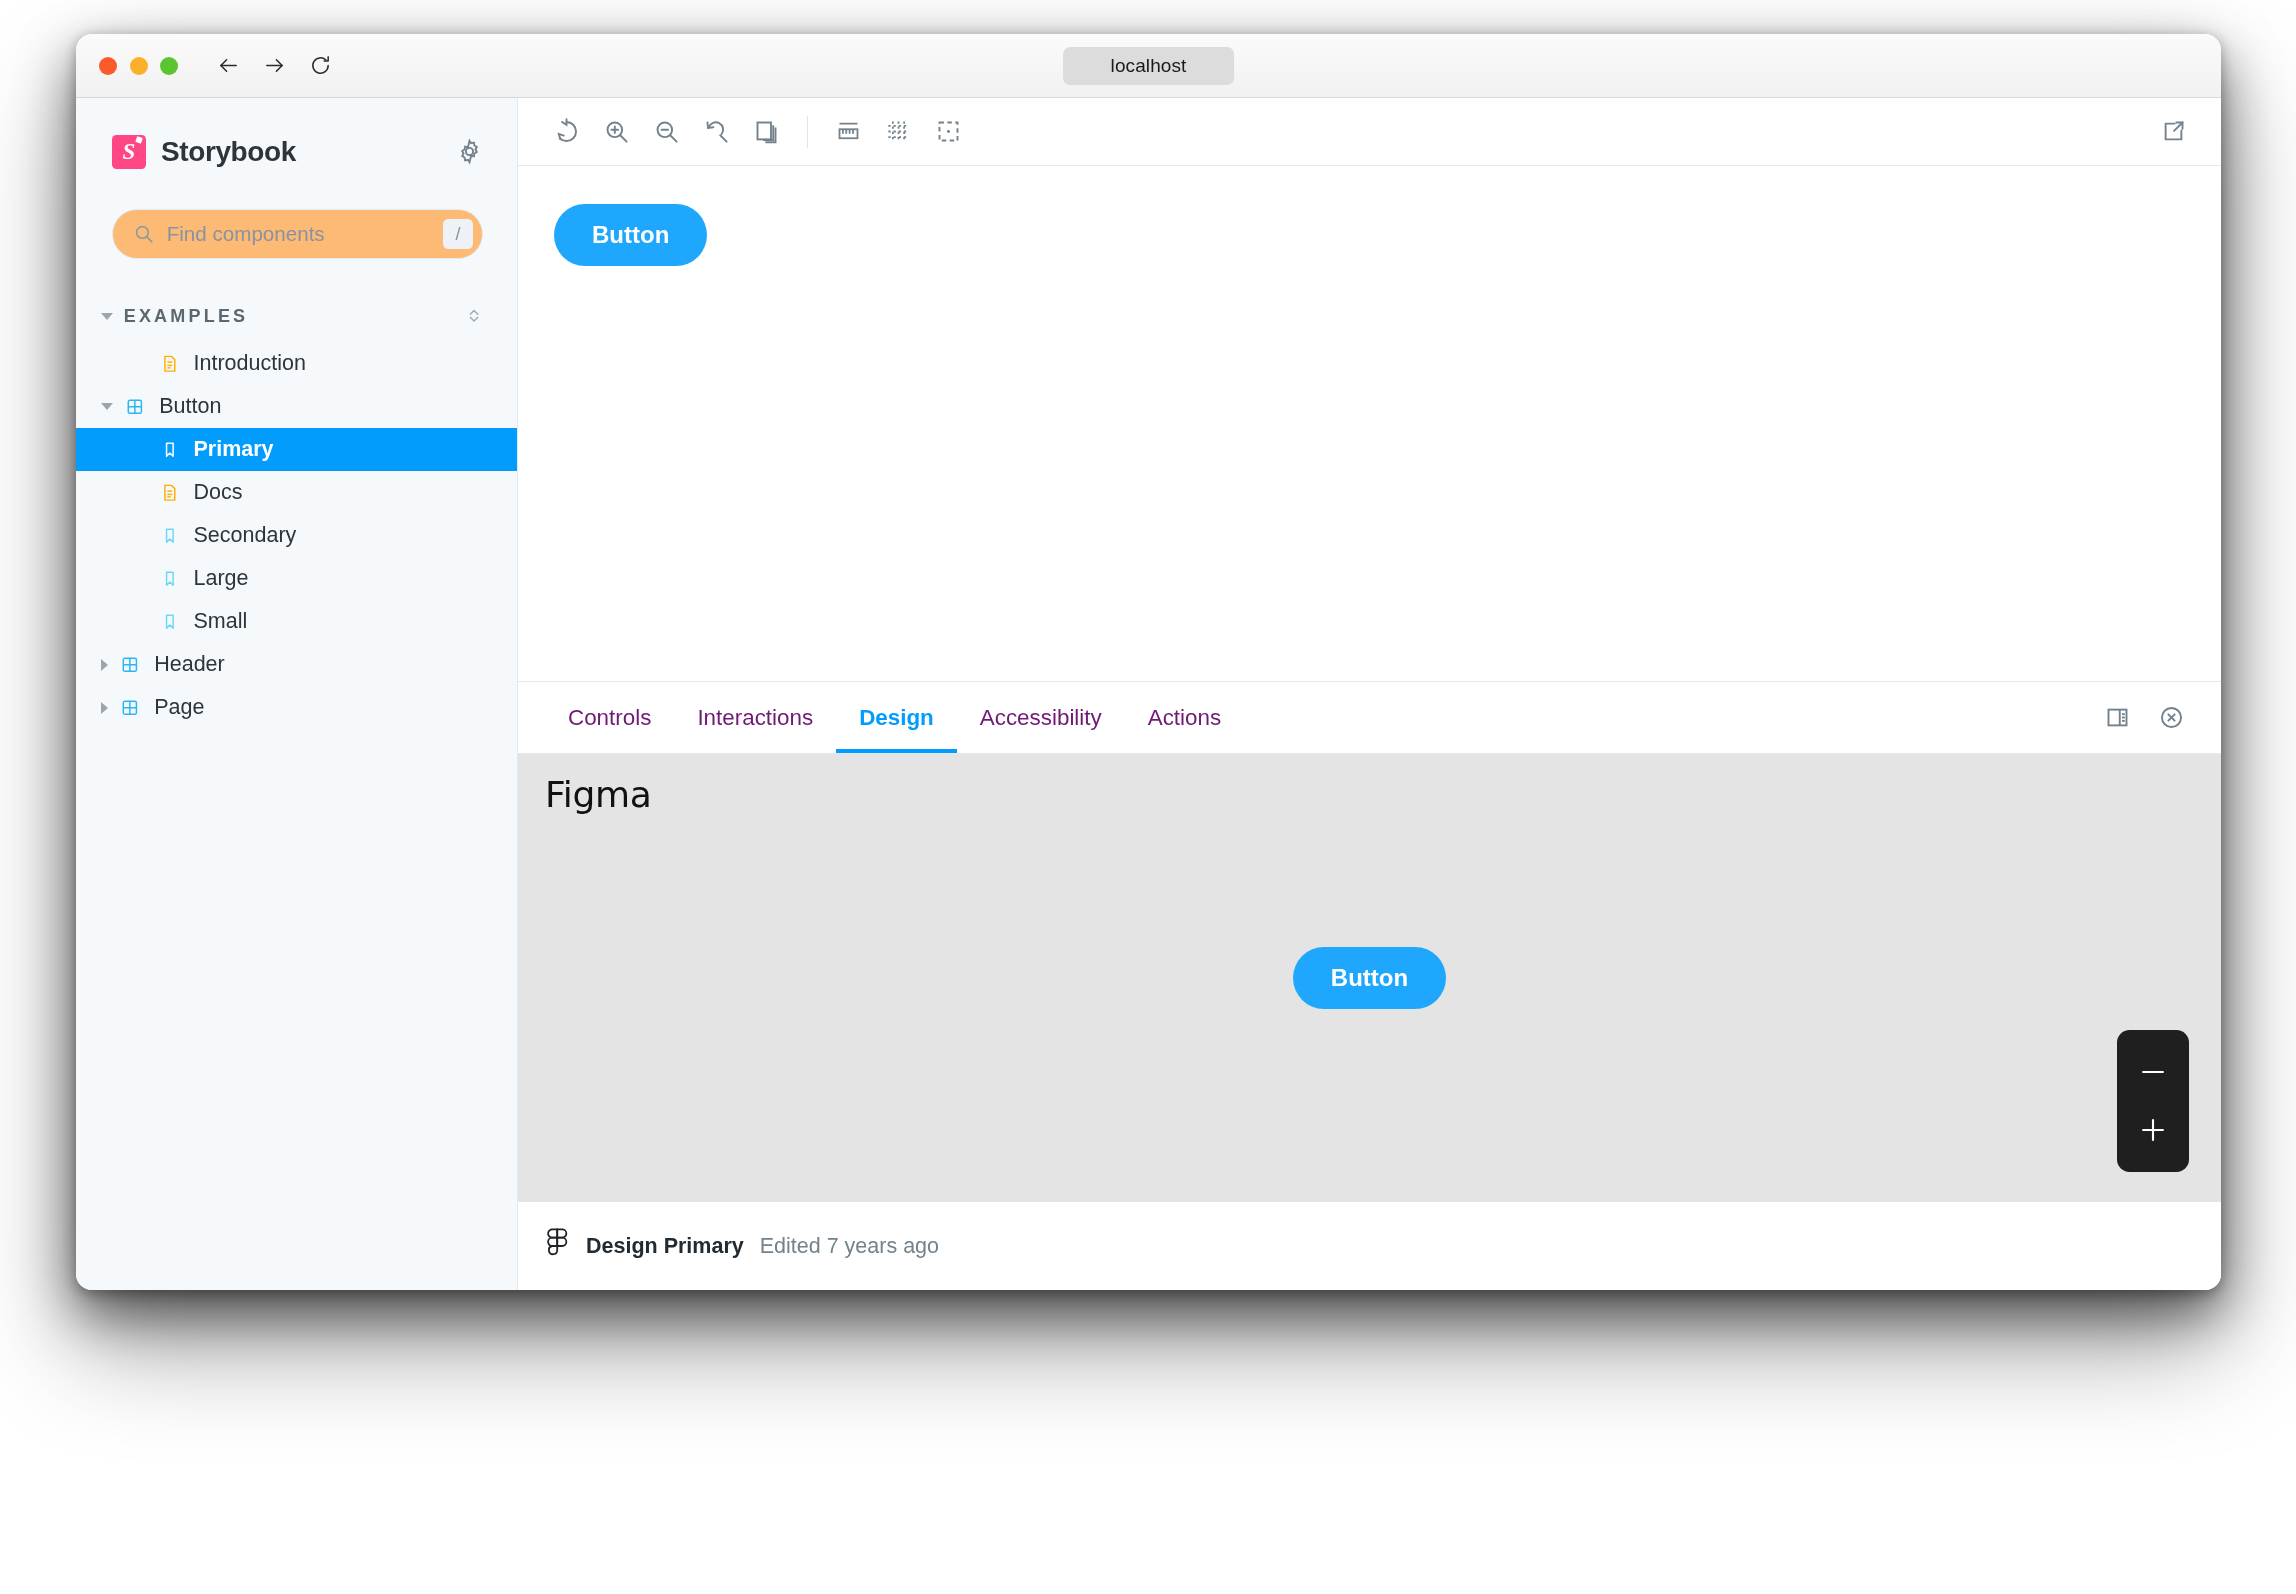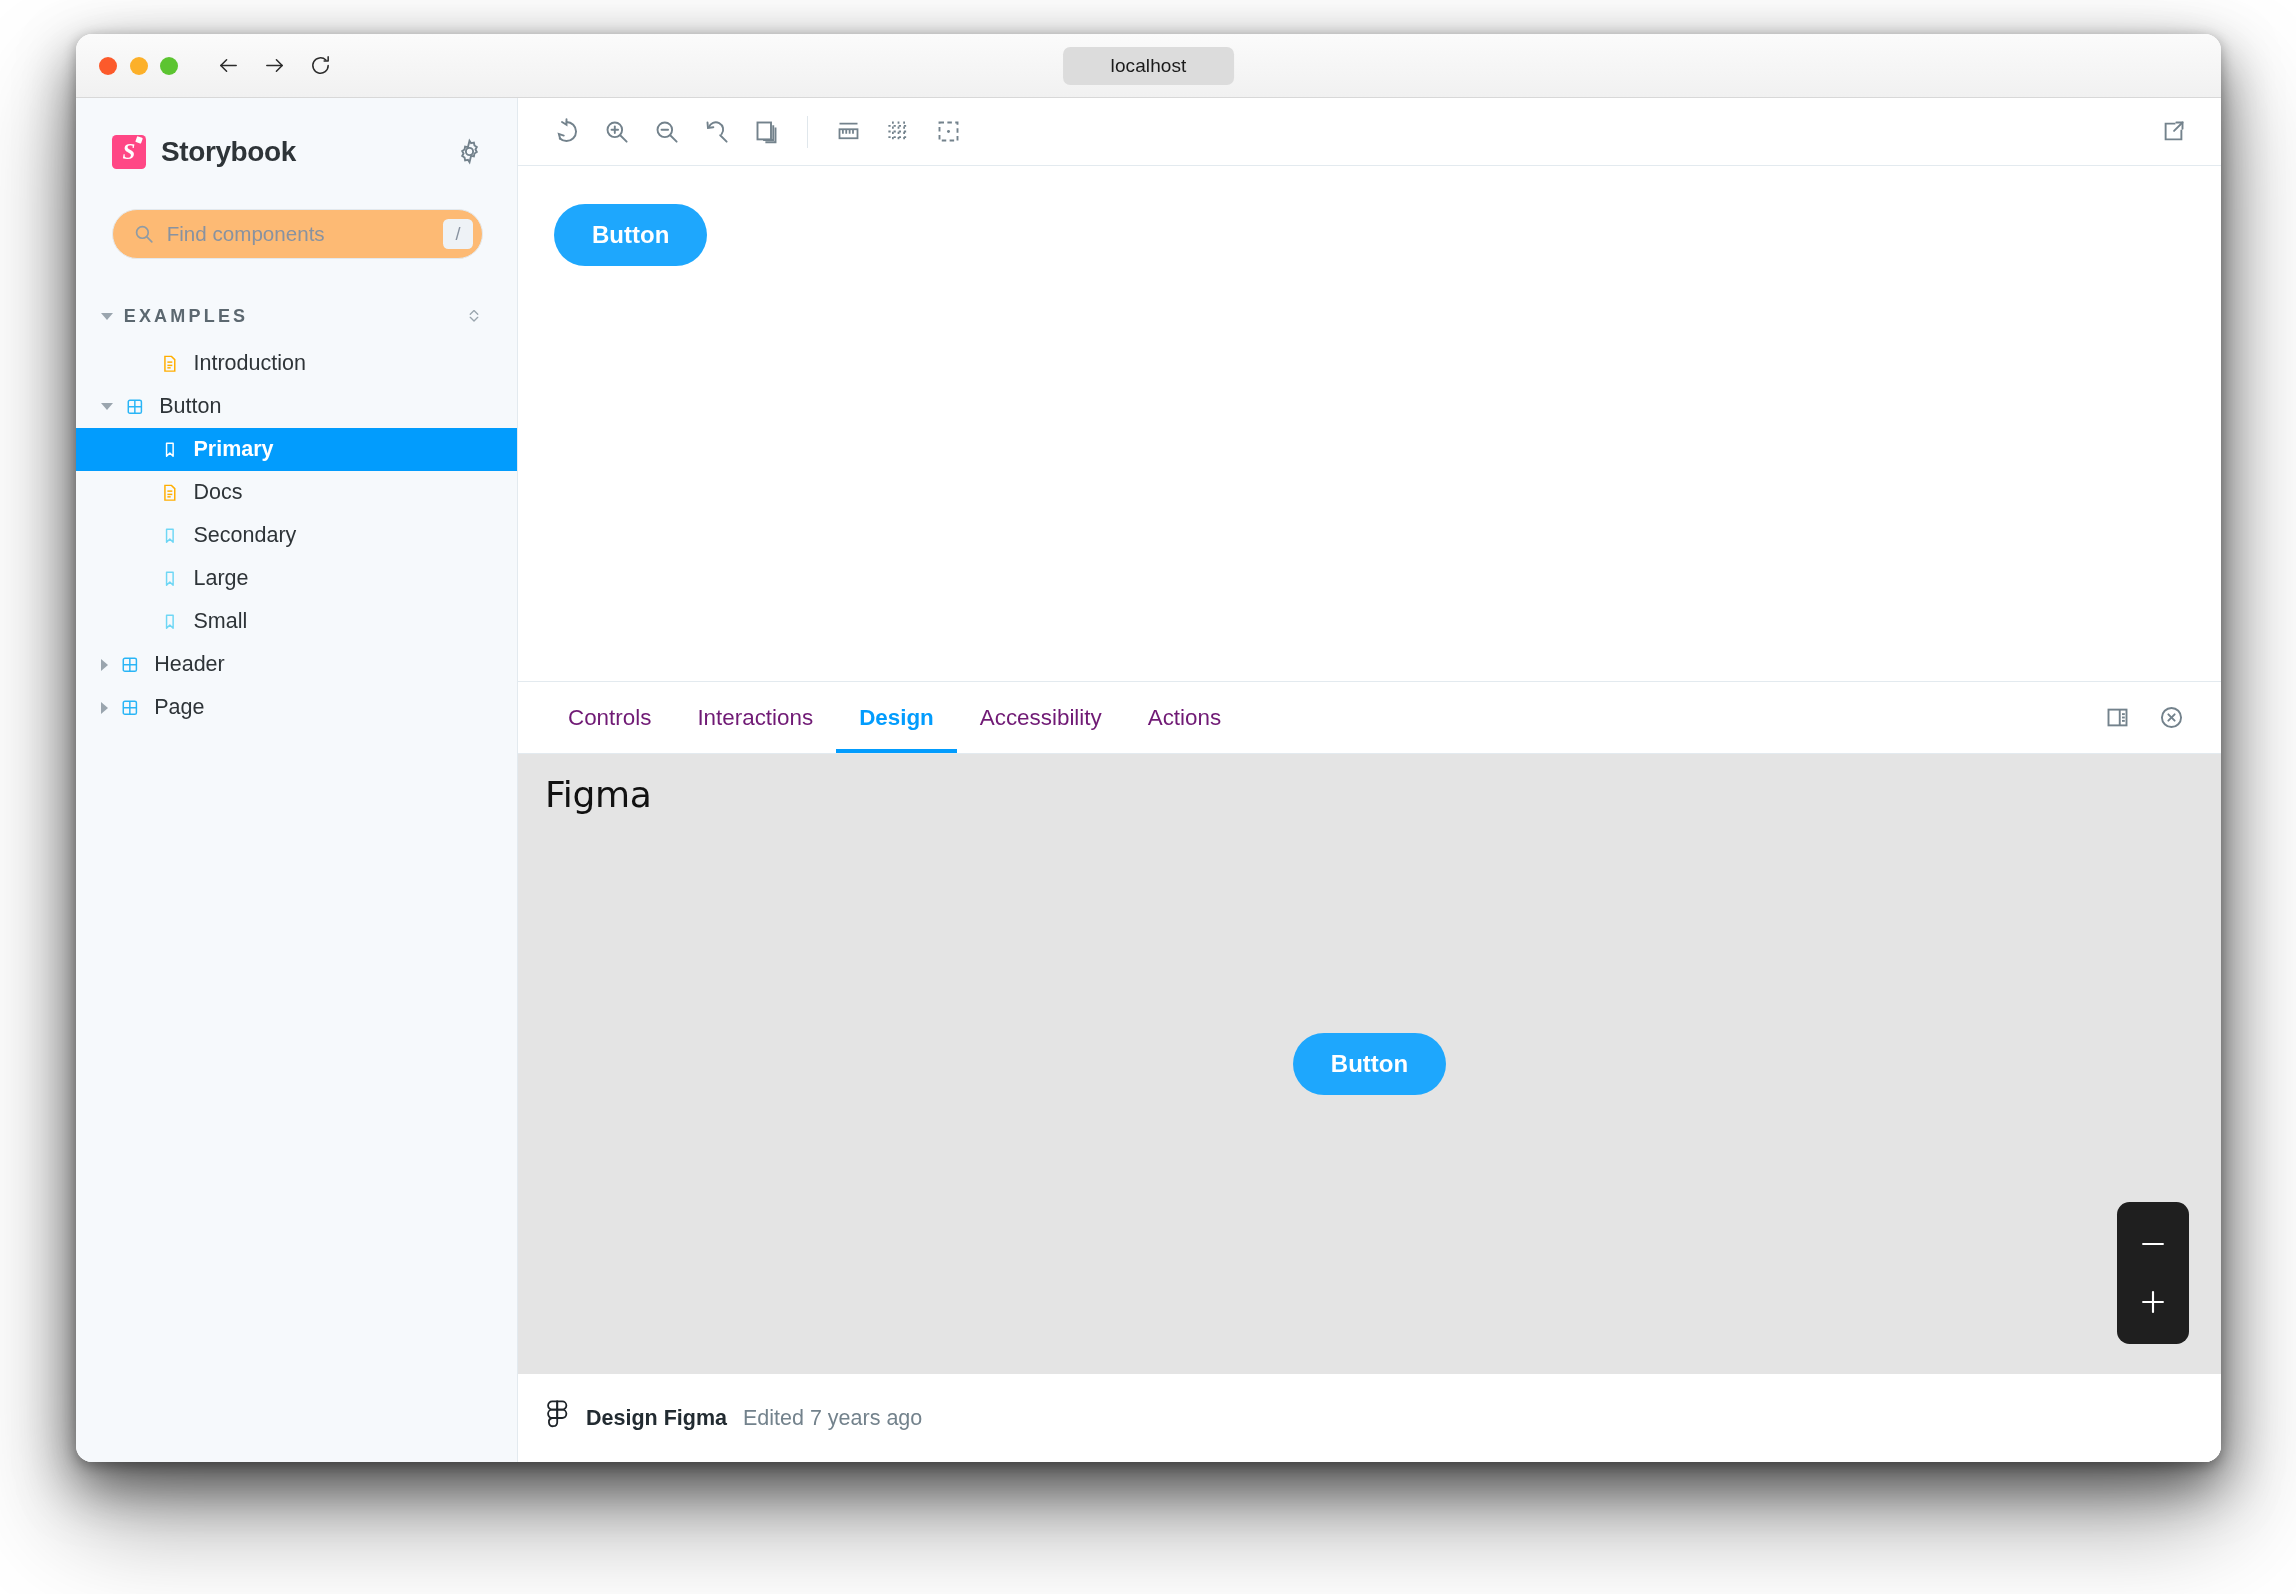--- a/index.html
+++ b/index.html
@@ -12,21 +12,21 @@
   .page {
     position: relative;
     width: 2296px; height: 1594px;
     display: flex; align-items: center; justify-content: center;
   }
 
   
   .window {
     position: absolute;
     left: 76px; top: 34px;
-    width: 2145px; height: 1428px;
+    width: 2145px; height: 1256px;
     background: #ffffff;
     border-radius: 16px;
     box-shadow:
       0 3.6px 12.5px rgba(0,0,0,0.30),
       0 23px 54px rgba(0,0,0,0.55),
       0 54px 107px rgba(0,0,0,0.38);
     overflow: hidden;
     display: flex; flex-direction: column;
   }
 
@@ -576,21 +576,21 @@
           <div class="figma-footer">
             <span class="figma-mark">
               <svg viewBox="0 0 18 26" fill="none" stroke="currentColor" stroke-width="1.3">
                 <path d="M5.2 1h3.6v6H5.2a3 3 0 0 1 0-6z"></path>
                 <path d="M8.8 1h3.6a3 3 0 0 1 0 6H8.8z"></path>
                 <path d="M8.8 7h3.6a3 3 0 0 1 0 6H8.8z"></path>
                 <path d="M5.2 7h3.6v6H5.2a3 3 0 0 1 0-6z"></path>
                 <path d="M5.2 13h3.6v3a3 3 0 1 1-3.6-3z"></path>
               </svg>
             </span>
-            <span class="ff-name">Design Figma</span>
+            <span class="ff-name">Design Primary</span>
             <span class="ff-edited">Edited 7 years ago</span>
           </div>
         </div>
 
       </div>
     </div>
   </div>
 </div>
 
 

